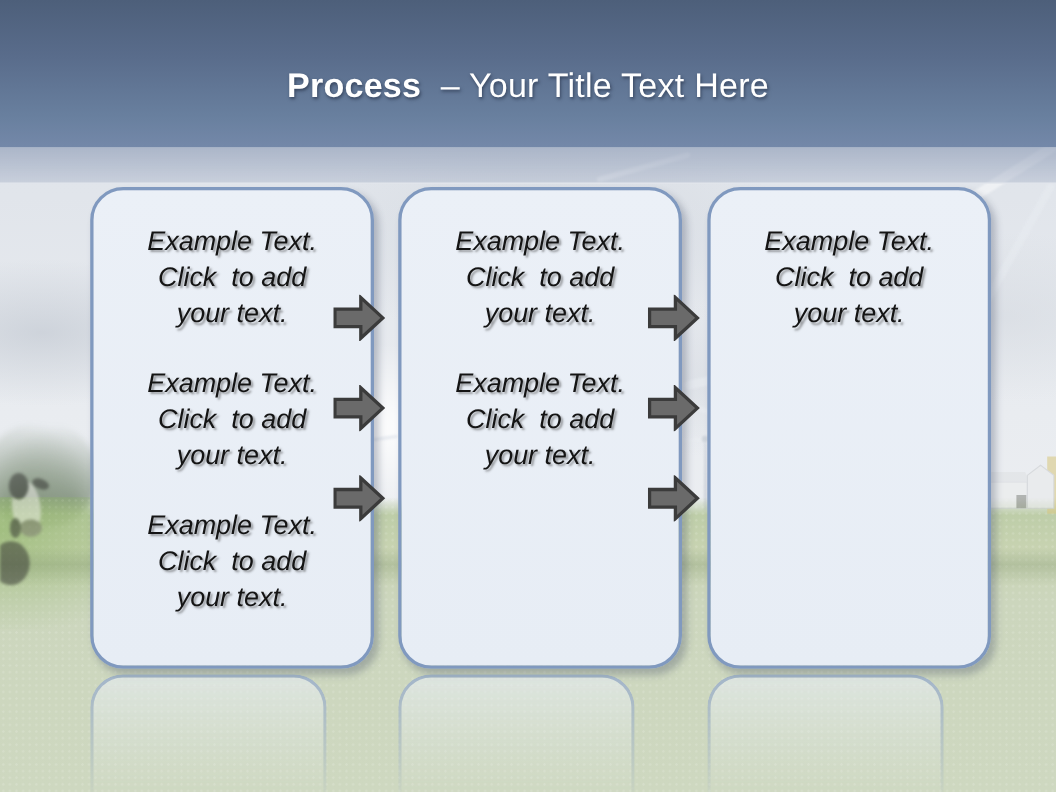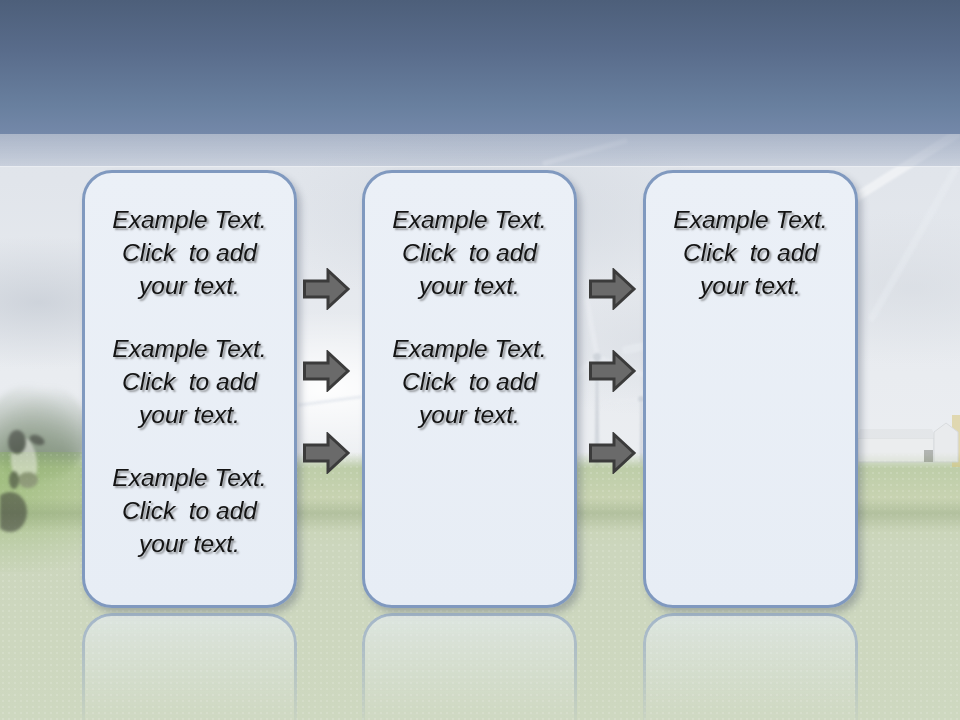--- a/index.html
+++ b/index.html
@@ -38,21 +38,21 @@
 
   
   .header{position:absolute;left:0;top:0;width:960px;height:134px;
     background:linear-gradient(180deg,#4d5f7a 0%,#596c8b 38%,#69809f 80%,#7488a9 100%);}
   .title{position:absolute;left:0;top:32px;width:960px;height:92px;display:flex;
     align-items:center;justify-content:center;color:#ffffff;font-size:31px;
     white-space:pre;text-shadow:1px 2px 3px rgba(18,28,48,.55);letter-spacing:.2px;}
   .title .b{font-weight:bold;}
 
   
-  .box{position:absolute;top:170px;width:215px;height:438px;box-sizing:border-box;
+  .box{position:absolute;top:170px;width:258px;height:438px;box-sizing:border-box;
     background:linear-gradient(180deg,#ebf0f7 0%,#e7edf5 100%);
     border:3px solid #8099bf;border-radius:30px;
     box-shadow:4px 5px 7px rgba(70,82,104,.32);padding:30px 12px 0;}
   .box-1{left:82px;} .box-2{left:362px;} .box-3{left:643px;}
   .box p{margin:0 0 30px;font-style:italic;font-size:24.5px;line-height:33px;
     text-align:center;color:#141414;white-space:pre-wrap;
     text-shadow:2px 2px 2px rgba(45,45,45,.45);}
 
   
   .arrow{position:absolute;width:48px;height:42px;}
@@ -130,20 +130,21 @@
     <ellipse cx="24" cy="42" rx="13" ry="25" fill="#f2f1ec" transform="rotate(-6 24 42)"></ellipse>
     <ellipse cx="17" cy="22" rx="9" ry="12" fill="#2e2e2c"></ellipse>
     <ellipse cx="37" cy="20" rx="8" ry="4.5" fill="#2e2e2c" transform="rotate(22 37 20)"></ellipse>
     <ellipse cx="28" cy="60" rx="10" ry="8" fill="#7a776e"></ellipse>
     <ellipse cx="14" cy="60" rx="5" ry="9" fill="#2e2e2c"></ellipse>
   </svg>
 
   <div class="band-overlay"></div>
 
   <div class="header"></div>
+  <div class="title"><span class="b">Process</span><span>  – Your Title Text Here</span></div>
 
   <div class="box box-1">
     <p>Example Text.
 Click  to add
 your text.</p>
     <p>Example Text.
 Click  to add
 your text.</p>
     <p>Example Text.
 Click  to add

